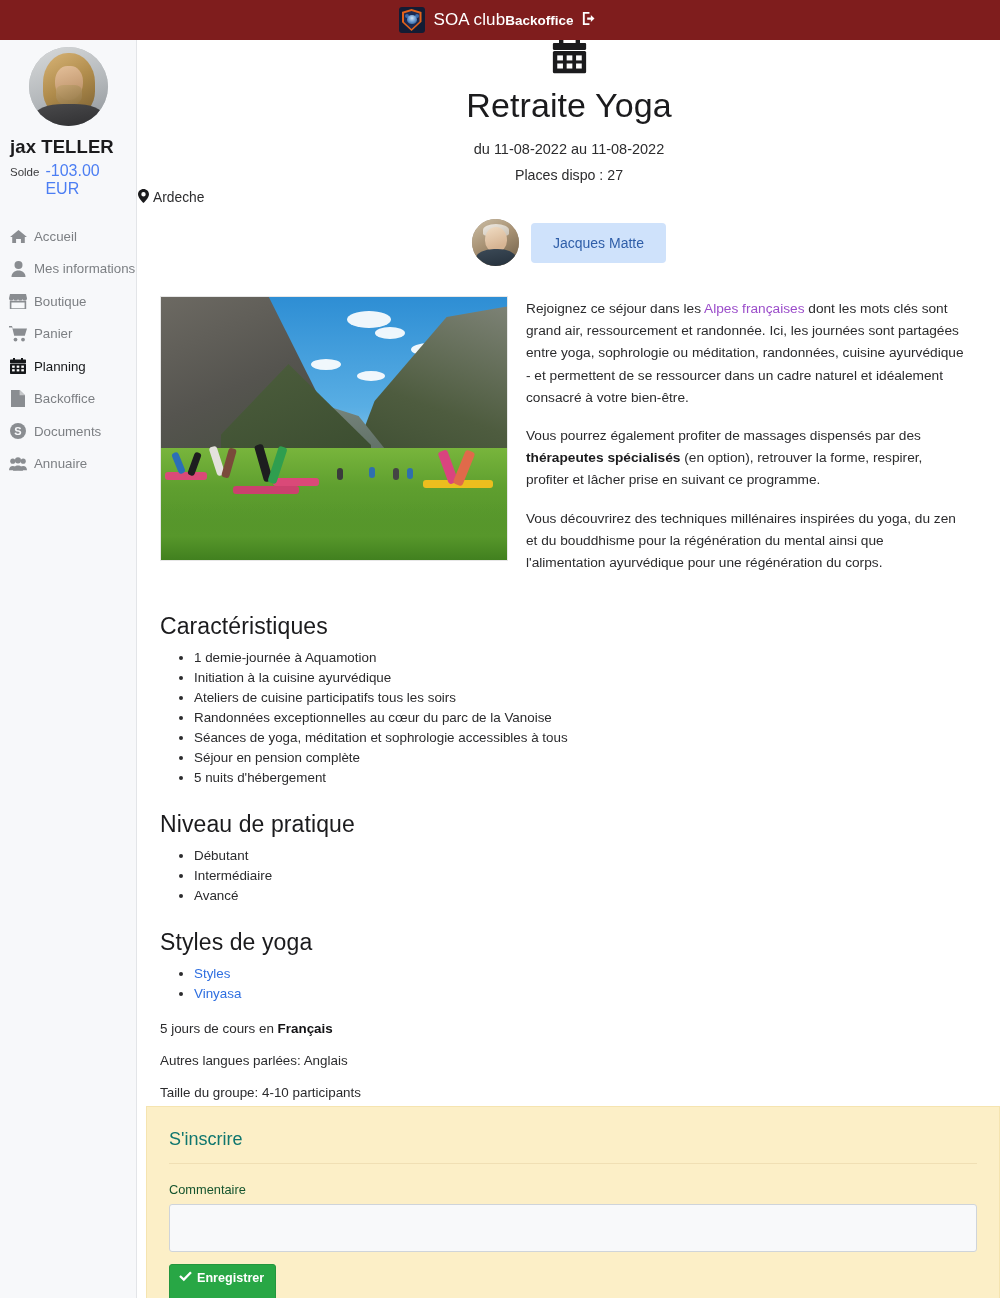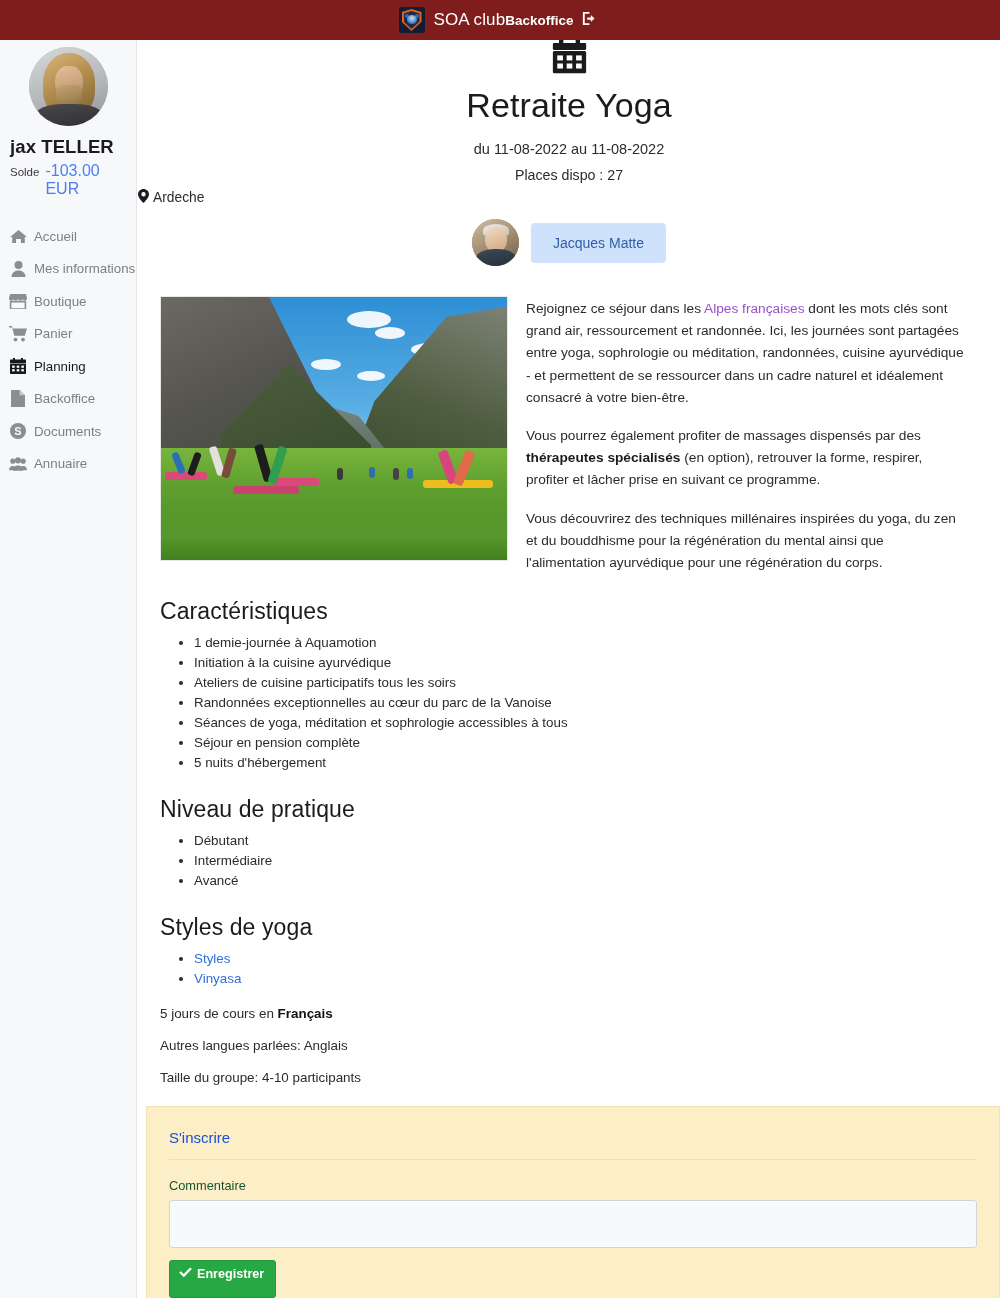--- a/index.html
+++ b/index.html
@@ -186,21 +186,21 @@
   }
   .photo .grass2 {
     position: absolute; left: 0; bottom: 0; width: 100%; height: 60px;
     background: linear-gradient(180deg,rgba(120,180,60,0) 0%,#57972b 60%,#41801f 100%);
   }
   .photo .mat { position: absolute; height: 8px; border-radius: 3px; opacity: .95; }
   .photo .yogi { position: absolute; border-radius: 3px; }
 
   .desc { flex: 1; font-size: 13.7px; color: #2b2b2d; line-height: 1.62; padding-top: 2px; }
   .desc p { margin: 0 0 16px 0; }
-  .desc p:last-child { margin-bottom: 0; }
+  .desc p:last-child { margin-bottom: 15px; }
   .lnk-purple { color: #9b4dca; }
   .desc b { color: #1b1b1d; }
 
   h2.sec {
     font-size: 23px; color: #1b1b1d; font-weight: normal;
     margin: 24px 0 8px 0; letter-spacing: .1px;
   }
   ul.bul { margin: 0 0 0 0; padding-left: 34px; }
   ul.bul li { font-size: 13.4px; color: #2b2b2d; line-height: 1.45; margin-bottom: 0.5px; }
   ul.bul li a { color: #2f6fe0; text-decoration: none; }
@@ -208,21 +208,21 @@
   p.info b { color: #121214; }
 
   
   .register {
     position: absolute; left: 146px; top: 1106px; width: 854px; height: 192px;
     background: #fcefc7;
     border: 1px solid #f5e4b0;
     border-bottom: none;
     padding: 22px 22px 0 22px;
   }
-  .reg-title { font-size: 15px; color: #1d4ed8; margin: 0 0 13px 0; font-weight: normal; }
+  .reg-title { font-size: 18px; color: #0f766e; margin: 0 0 13px 0; font-weight: normal; }
   .reg-hr { height: 1px; background: #f0dfb4; margin: 0 0 18px 0; }
   .reg-label { font-size: 12.8px; color: #14532d; margin-bottom: 7px; }
   .reg-textarea {
     width: 100%; height: 48px;
     background: #f8f9fa; border: 1px solid #cfd4da; border-radius: 3px;
     resize: none; font-family: "Liberation Sans", sans-serif; font-size: 13px;
     padding: 6px 8px; color: #2b2b2d;
     display: block;
   }
   .btn-save {

